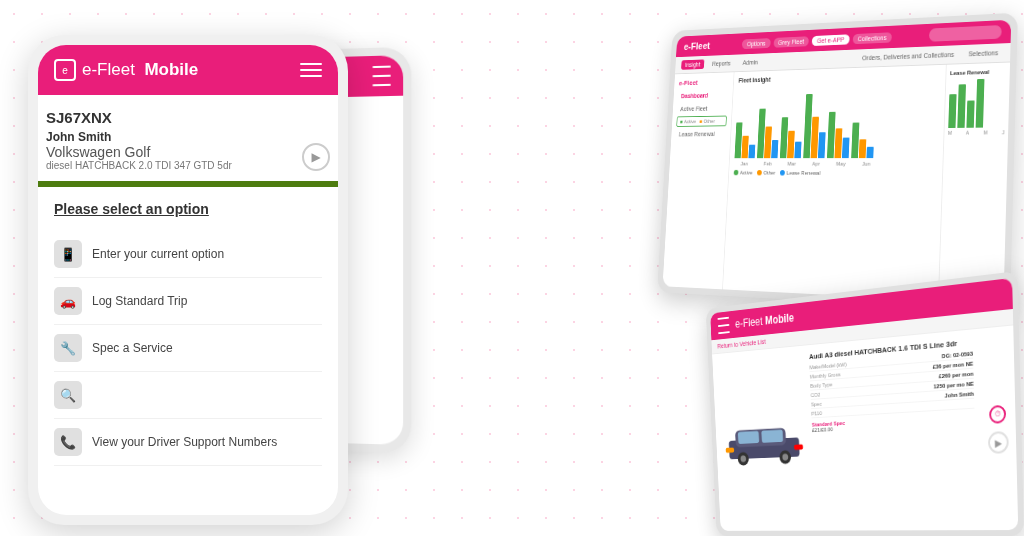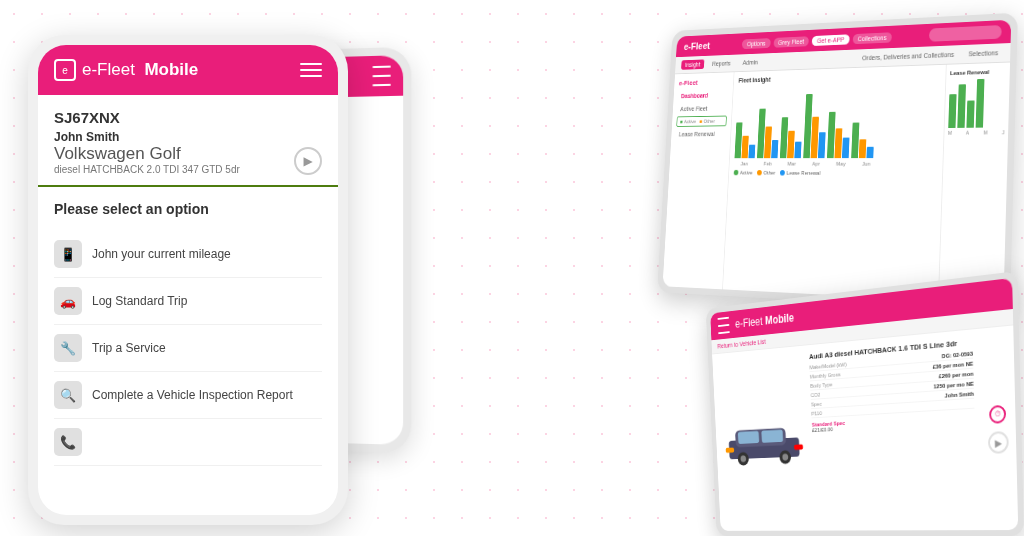--- a/index.html
+++ b/index.html
@@ -85,37 +85,37 @@
     }
     .hamburger span {
       display: block;
       width: 22px;
       height: 2px;
       background: #fff;
       border-radius: 1px;
     }
 
     .phone1-vehicle {
-      padding: 14px 16px 10px;
-      border-bottom: 2px solid #4d7c0f;
+      padding: 14px 8px 10px;
+      border-bottom: 6px solid #4d7c0f;
       flex-shrink: 0;
     }
     .vehicle-plate {
       font-size: 15px;
       font-weight: 700;
       color: #333;
       margin-bottom: 4px;
     }
     .vehicle-owner {
       font-size: 12px;
       font-weight: 700;
       color: #333;
     }
     .vehicle-model {
-      font-size: 17px;
+      font-size: 14px;
       color: #555;
     }
     .vehicle-desc {
       font-size: 10px;
       color: #777;
     }
     .vehicle-row {
       display: flex;
       justify-content: space-between;
       align-items: flex-end;
@@ -135,20 +135,21 @@
     .phone1-content {
       padding: 14px 16px;
       flex: 1;
       overflow: hidden;
     }
     .section-title {
       font-size: 14px;
       font-weight: 700;
       color: #333;
       margin-bottom: 14px;
+      text-decoration: underline;
     }
     .menu-item {
       display: flex;
       align-items: center;
       gap: 10px;
       padding: 9px 0;
       border-bottom: 1px solid #f0f0f0;
       cursor: pointer;
     }
     .menu-icon {
@@ -497,40 +498,40 @@
         </div>
         <div class="nav-arrow">▶</div>
       </div>
     </div>
 
     <div class="phone1-content">
       <div class="section-title">Please select an option</div>
 
       <div class="menu-item">
         <div class="menu-icon">📱</div>
-        <span class="menu-label">John your current mileage</span>
+        <span class="menu-label">Enter your current option</span>
       </div>
 
       <div class="menu-item">
         <div class="menu-icon">🚗</div>
         <span class="menu-label">Log Standard Trip</span>
       </div>
 
       <div class="menu-item">
         <div class="menu-icon">🔧</div>
-        <span class="menu-label">Trip a Service</span>
+        <span class="menu-label">Spec a Service</span>
       </div>
 
       <div class="menu-item">
         <div class="menu-icon">🔍</div>
-        <span class="menu-label">Complete a Vehicle Inspection Report</span>
       </div>
 
       <div class="menu-item">
         <div class="menu-icon">📞</div>
+        <span class="menu-label">View your Driver Support Numbers</span>
       </div>
     </div>
   </div>
 </div>
 
 <div class="phone2">
   <div class="phone2-inner">
     <div class="phone2-header">
       <div class="hamburger">
         <span style="display:block;width:18px;height:2px;background:#fff;border-radius:1px;margin-bottom:3px;"></span>

